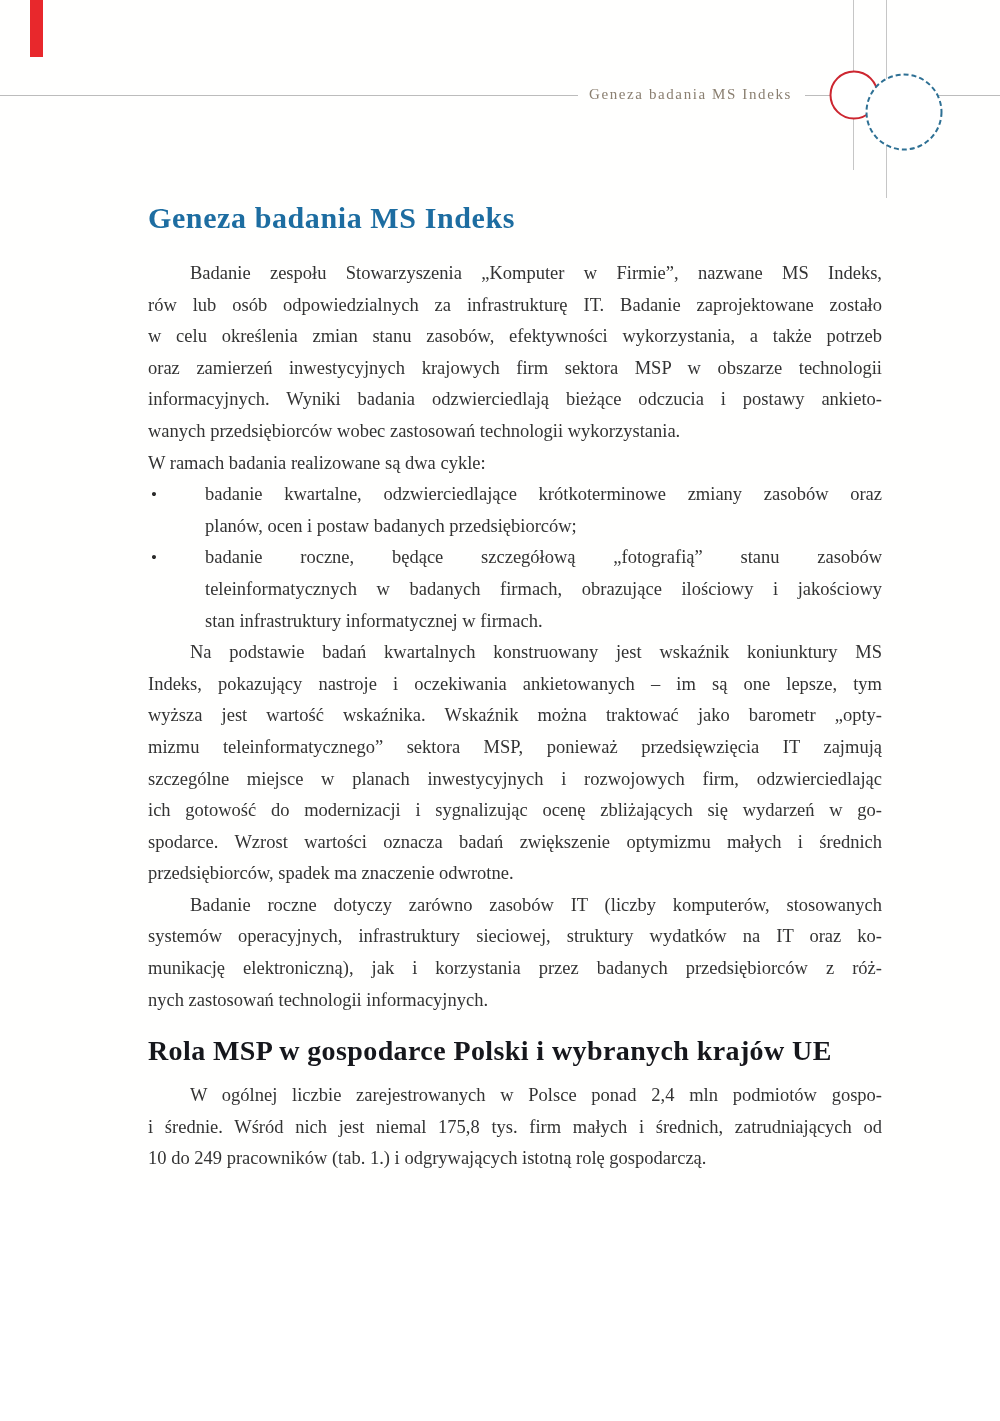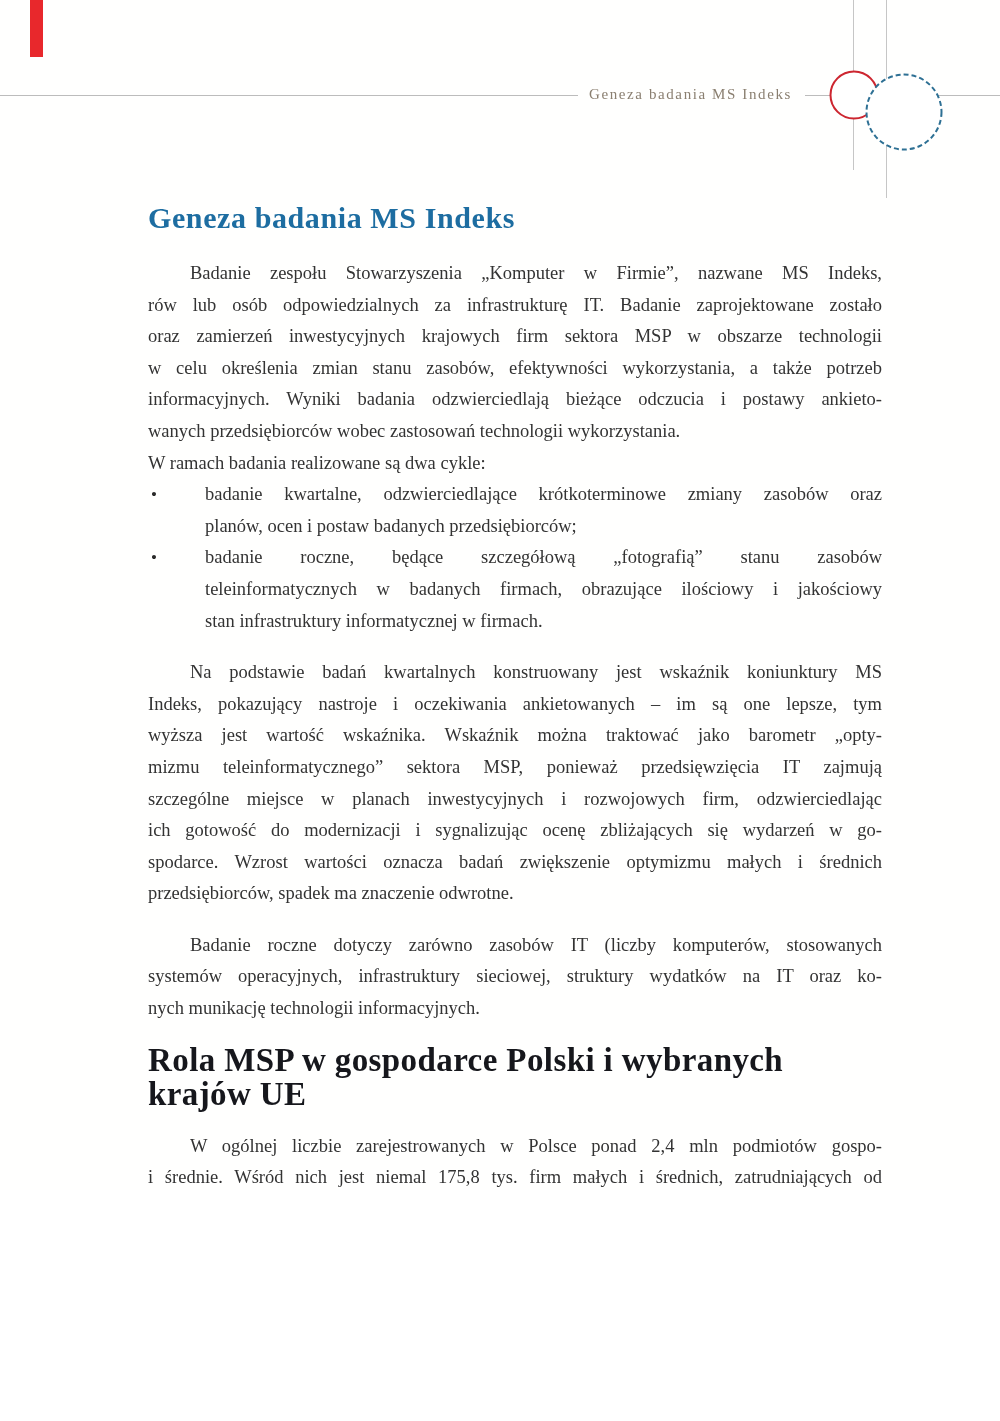--- a/index.html
+++ b/index.html
@@ -38,33 +38,33 @@
   }
   .h1 {
     margin: 0 0 22px 0;
     font-size: 30px; line-height: 36px;
     font-weight: bold;
     letter-spacing: 0.6px;
     color: #1d6da1;
   }
   .h2 {
     margin: 18px 0 12px 0;
-    font-size: 33px; line-height: 34px;
+    font-size: 28px; line-height: 34px;
     font-weight: bold;
     letter-spacing: 0.4px;
     color: #16171c;
   }
   .line {
     text-align: justify;
     text-align-last: justify;
     height: 31.6px;
     overflow: hidden;
   }
   .line.last { text-align-last: left; }
-  .line.ind { padding-left: 42px; margin-top: 20px; }
+  .line.ind { padding-left: 42px; }
   .bitem { position: relative; padding-left: 57px; }
   .bdot {
     position: absolute; left: 3px; top: 0;
     font-size: 17px; color: #2a2a2a;
   }
   .pagenum {
     position: absolute; left: 843px; top: 1329px;
     width: 30px; text-align: center;
     font-size: 22px; color: #a4a7aa;
   }
@@ -87,22 +87,22 @@
   <svg class="decor-svg" width="130" height="96" viewBox="0 0 130 96">
     <circle cx="36" cy="31" r="23.5" fill="#ffffff" stroke="#cd2630" stroke-width="2"></circle>
     <circle cx="86" cy="48" r="37.5" fill="#ffffff" stroke="#2e7094" stroke-width="2" stroke-dasharray="5,3"></circle>
   </svg>
 
   <div class="content">
     <h1 class="h1">Geneza badania MS Indeks</h1>
 
     <div class="line ind">Badanie zespołu Stowarzyszenia „Komputer w Firmie”, nazwane MS Indeks,</div>
     <div class="line">rów lub osób odpowiedzialnych za infrastrukturę IT. Badanie zaprojektowane zostało</div>
+    <div class="line">w celu określenia zmian stanu zasobów, efektywności wykorzystania, a także potrzeb</div>
     <div class="line">oraz zamierzeń inwestycyjnych krajowych firm sektora MSP w obszarze technologii</div>
-    <div class="line">w celu określenia zmian stanu zasobów, efektywności wykorzystania, a także potrzeb</div>
     <div class="line">informacyjnych. Wyniki badania odzwierciedlają bieżące odczucia i postawy ankieto-</div>
     <div class="line last">wanych przedsiębiorców wobec zastosowań technologii wykorzystania.</div>
     <div class="line last">W ramach badania realizowane są dwa cykle:</div>
 
     <div class="bitem">
       <span class="bdot">•</span>
       <div class="line">badanie kwartalne, odzwierciedlające krótkoterminowe zmiany zasobów oraz</div>
       <div class="line last">planów, ocen i postaw badanych przedsiębiorców;</div>
     </div>
 
@@ -117,21 +117,22 @@
     <div class="line">Indeks, pokazujący nastroje i oczekiwania ankietowanych – im są one lepsze, tym</div>
     <div class="line">wyższa jest wartość wskaźnika. Wskaźnik można traktować jako barometr „opty-</div>
     <div class="line">mizmu teleinformatycznego” sektora MSP, ponieważ przedsięwzięcia IT zajmują</div>
     <div class="line">szczególne miejsce w planach inwestycyjnych i rozwojowych firm, odzwierciedlając</div>
     <div class="line">ich gotowość do modernizacji i sygnalizując ocenę zbliżających się wydarzeń w go-</div>
     <div class="line">spodarce. Wzrost wartości oznacza badań zwiększenie optymizmu małych i średnich</div>
     <div class="line last">przedsiębiorców, spadek ma znaczenie odwrotne.</div>
 
     <div class="line ind">Badanie roczne dotyczy zarówno zasobów IT (liczby komputerów, stosowanych</div>
     <div class="line">systemów operacyjnych, infrastruktury sieciowej, struktury wydatków na IT oraz ko-</div>
-    <div class="line last">nych munikację technologii informacyjnych.</div>
+    <div class="line">munikację elektroniczną), jak i korzystania przez badanych przedsiębiorców z róż-</div>
+    <div class="line last">nych zastosowań technologii informacyjnych.</div>
 
     <h2 class="h2">Rola MSP w gospodarce Polski i wybranych krajów UE</h2>
 
     <div class="line ind">W ogólnej liczbie zarejestrowanych w Polsce ponad 2,4 mln podmiotów gospo-</div>
     <div class="line">i średnie. Wśród nich jest niemal 175,8 tys. firm małych i średnich, zatrudniających od</div>
     <div class="line last">10 do 249 pracowników (tab. 1.) i odgrywających istotną rolę gospodarczą.</div>
   </div>
 
   <div class="vrule" style="left:885px; top:1238px; height:183px;"></div>
   <div class="hrule" style="left:0; top:1350px; width:843px; background:#c3c3c3;"></div>

